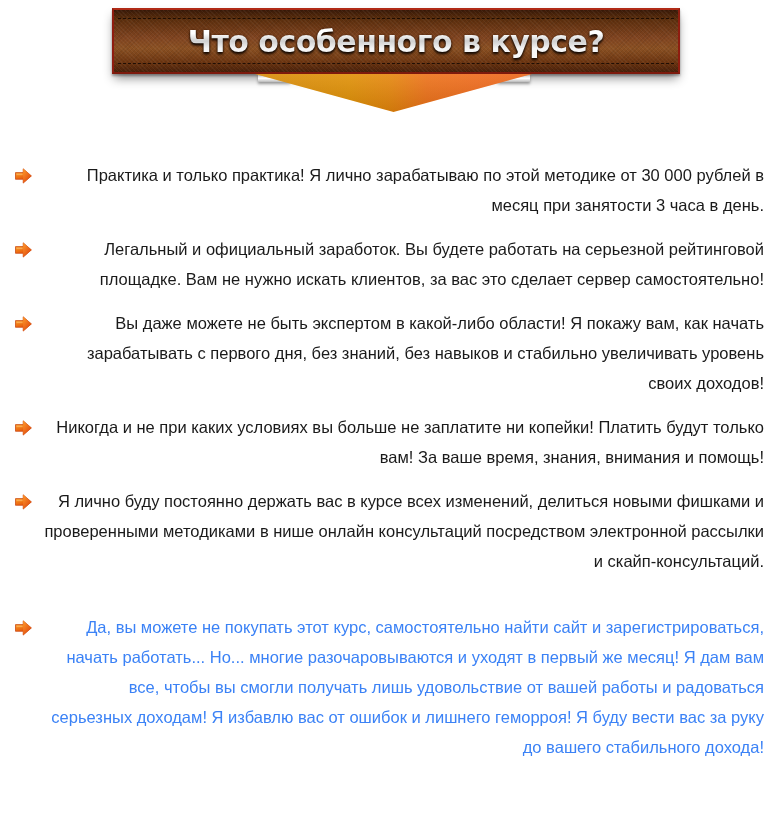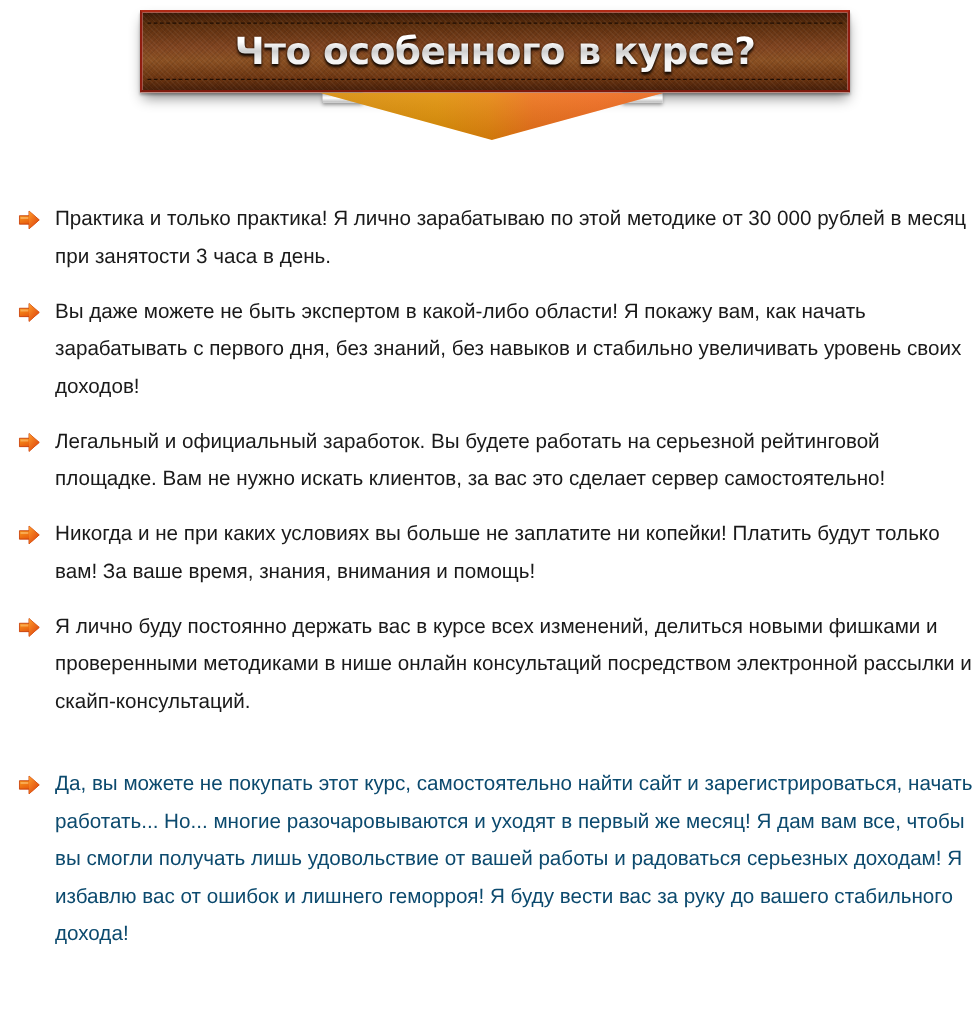--- a/index.html
+++ b/index.html
@@ -133,32 +133,33 @@
   #benefits-list {
     position: absolute;
     left: 0;
     top: 160px;
     width: 778px;
   }
 
   .benefit-item {
     position: relative;
     padding-left: 44px;
-    padding-right: 0;
+    padding-right: 14px;
     margin-bottom: 14px;
+    text-align: right;
   }
 
   .benefit-text {
     font-size: 16.5px;
     line-height: 30px;
     color: #1a1a1a;
     font-family: "Liberation Sans", "DejaVu Sans", sans-serif;
   }
   .benefit-item.highlight .benefit-text {
-    color: #0c4a6e;
+    color: #3b82f6;
     margin-top: 36px;
   }
 
   
   .bullet-arrow {
     position: absolute;
     left: 15px;
     top: 8px;
     width: 17px;
     height: 16px;
@@ -219,20 +220,41 @@
             <linearGradient id="bgrad2" x1="0" y1="0" x2="1" y2="1">
               <stop offset="0%" stop-color="#ff9a2e"></stop>
               <stop offset="100%" stop-color="#d83c08"></stop>
             </linearGradient>
           </defs>
           <path d="M0.5 4.6 L8.2 4.6 L8.2 0.8 L16.4 7.9 L8.2 15.1 L8.2 11.3 L0.5 11.3 Z" fill="url(#bgrad)" stroke="#c63c06" stroke-width="0.7" stroke-linejoin="round"></path>
           <path d="M8.2 0.8 L16.4 7.9 L8.2 15.1 Z" fill="url(#bgrad2)" opacity="0.85"></path>
           <path d="M1.4 5.5 L7.6 5.5 L7.6 7.2 L1.4 7.2 Z" fill="#ffd08a" opacity="0.5"></path>
         </svg>
       </span>
+      <div class="benefit-text">Легальный и официальный заработок. Вы будете работать на серьезной рейтинговой площадке. Вам не нужно искать клиентов, за вас это сделает сервер самостоятельно!</div>
+    </div>
+    <div class="benefit-item">
+      <span class="bullet-arrow">
+        <svg viewBox="0 0 17 16" width="17" height="16" aria-hidden="true">
+          <defs>
+            <linearGradient id="bgrad" x1="0" y1="0" x2="0.35" y2="1">
+              <stop offset="0%" stop-color="#ffb64a"></stop>
+              <stop offset="35%" stop-color="#f58a18"></stop>
+              <stop offset="100%" stop-color="#e0430c"></stop>
+            </linearGradient>
+            <linearGradient id="bgrad2" x1="0" y1="0" x2="1" y2="1">
+              <stop offset="0%" stop-color="#ff9a2e"></stop>
+              <stop offset="100%" stop-color="#d83c08"></stop>
+            </linearGradient>
+          </defs>
+          <path d="M0.5 4.6 L8.2 4.6 L8.2 0.8 L16.4 7.9 L8.2 15.1 L8.2 11.3 L0.5 11.3 Z" fill="url(#bgrad)" stroke="#c63c06" stroke-width="0.7" stroke-linejoin="round"></path>
+          <path d="M8.2 0.8 L16.4 7.9 L8.2 15.1 Z" fill="url(#bgrad2)" opacity="0.85"></path>
+          <path d="M1.4 5.5 L7.6 5.5 L7.6 7.2 L1.4 7.2 Z" fill="#ffd08a" opacity="0.5"></path>
+        </svg>
+      </span>
       <div class="benefit-text">Вы даже можете не быть экспертом в какой-либо области! Я покажу вам, как начать зарабатывать с первого дня, без знаний, без навыков и стабильно увеличивать уровень своих доходов!</div>
     </div>
     <div class="benefit-item">
       <span class="bullet-arrow">
         <svg viewBox="0 0 17 16" width="17" height="16" aria-hidden="true">
           <defs>
             <linearGradient id="bgrad" x1="0" y1="0" x2="0.35" y2="1">
               <stop offset="0%" stop-color="#ffb64a"></stop>
               <stop offset="35%" stop-color="#f58a18"></stop>
               <stop offset="100%" stop-color="#e0430c"></stop>
@@ -240,62 +262,41 @@
             <linearGradient id="bgrad2" x1="0" y1="0" x2="1" y2="1">
               <stop offset="0%" stop-color="#ff9a2e"></stop>
               <stop offset="100%" stop-color="#d83c08"></stop>
             </linearGradient>
           </defs>
           <path d="M0.5 4.6 L8.2 4.6 L8.2 0.8 L16.4 7.9 L8.2 15.1 L8.2 11.3 L0.5 11.3 Z" fill="url(#bgrad)" stroke="#c63c06" stroke-width="0.7" stroke-linejoin="round"></path>
           <path d="M8.2 0.8 L16.4 7.9 L8.2 15.1 Z" fill="url(#bgrad2)" opacity="0.85"></path>
           <path d="M1.4 5.5 L7.6 5.5 L7.6 7.2 L1.4 7.2 Z" fill="#ffd08a" opacity="0.5"></path>
         </svg>
       </span>
-      <div class="benefit-text">Легальный и официальный заработок. Вы будете работать на серьезной рейтинговой площадке. Вам не нужно искать клиентов, за вас это сделает сервер самостоятельно!</div>
+      <div class="benefit-text">Никогда и не при каких условиях вы больше не заплатите ни копейки! Платить будут только вам! За ваше время, знания, внимания и помощь!</div>
     </div>
     <div class="benefit-item">
       <span class="bullet-arrow">
         <svg viewBox="0 0 17 16" width="17" height="16" aria-hidden="true">
           <defs>
             <linearGradient id="bgrad" x1="0" y1="0" x2="0.35" y2="1">
               <stop offset="0%" stop-color="#ffb64a"></stop>
               <stop offset="35%" stop-color="#f58a18"></stop>
               <stop offset="100%" stop-color="#e0430c"></stop>
             </linearGradient>
             <linearGradient id="bgrad2" x1="0" y1="0" x2="1" y2="1">
               <stop offset="0%" stop-color="#ff9a2e"></stop>
               <stop offset="100%" stop-color="#d83c08"></stop>
             </linearGradient>
           </defs>
           <path d="M0.5 4.6 L8.2 4.6 L8.2 0.8 L16.4 7.9 L8.2 15.1 L8.2 11.3 L0.5 11.3 Z" fill="url(#bgrad)" stroke="#c63c06" stroke-width="0.7" stroke-linejoin="round"></path>
           <path d="M8.2 0.8 L16.4 7.9 L8.2 15.1 Z" fill="url(#bgrad2)" opacity="0.85"></path>
           <path d="M1.4 5.5 L7.6 5.5 L7.6 7.2 L1.4 7.2 Z" fill="#ffd08a" opacity="0.5"></path>
         </svg>
       </span>
-      <div class="benefit-text">Никогда и не при каких условиях вы больше не заплатите ни копейки! Платить будут только вам! За ваше время, знания, внимания и помощь!</div>
-    </div>
-    <div class="benefit-item">
-      <span class="bullet-arrow">
-        <svg viewBox="0 0 17 16" width="17" height="16" aria-hidden="true">
-          <defs>
-            <linearGradient id="bgrad" x1="0" y1="0" x2="0.35" y2="1">
-              <stop offset="0%" stop-color="#ffb64a"></stop>
-              <stop offset="35%" stop-color="#f58a18"></stop>
-              <stop offset="100%" stop-color="#e0430c"></stop>
-            </linearGradient>
-            <linearGradient id="bgrad2" x1="0" y1="0" x2="1" y2="1">
-              <stop offset="0%" stop-color="#ff9a2e"></stop>
-              <stop offset="100%" stop-color="#d83c08"></stop>
-            </linearGradient>
-          </defs>
-          <path d="M0.5 4.6 L8.2 4.6 L8.2 0.8 L16.4 7.9 L8.2 15.1 L8.2 11.3 L0.5 11.3 Z" fill="url(#bgrad)" stroke="#c63c06" stroke-width="0.7" stroke-linejoin="round"></path>
-          <path d="M8.2 0.8 L16.4 7.9 L8.2 15.1 Z" fill="url(#bgrad2)" opacity="0.85"></path>
-          <path d="M1.4 5.5 L7.6 5.5 L7.6 7.2 L1.4 7.2 Z" fill="#ffd08a" opacity="0.5"></path>
-        </svg>
-      </span>
       <div class="benefit-text">Я лично буду постоянно держать вас в курсе всех изменений, делиться новыми фишками и проверенными методиками в нише онлайн консультаций посредством электронной рассылки и скайп-консультаций.</div>
     </div>
     <div class="benefit-item highlight">
       <span class="bullet-arrow">
         <svg viewBox="0 0 17 16" width="17" height="16" aria-hidden="true">
           <defs>
             <linearGradient id="bgrad" x1="0" y1="0" x2="0.35" y2="1">
               <stop offset="0%" stop-color="#ffb64a"></stop>
               <stop offset="35%" stop-color="#f58a18"></stop>
               <stop offset="100%" stop-color="#e0430c"></stop>

